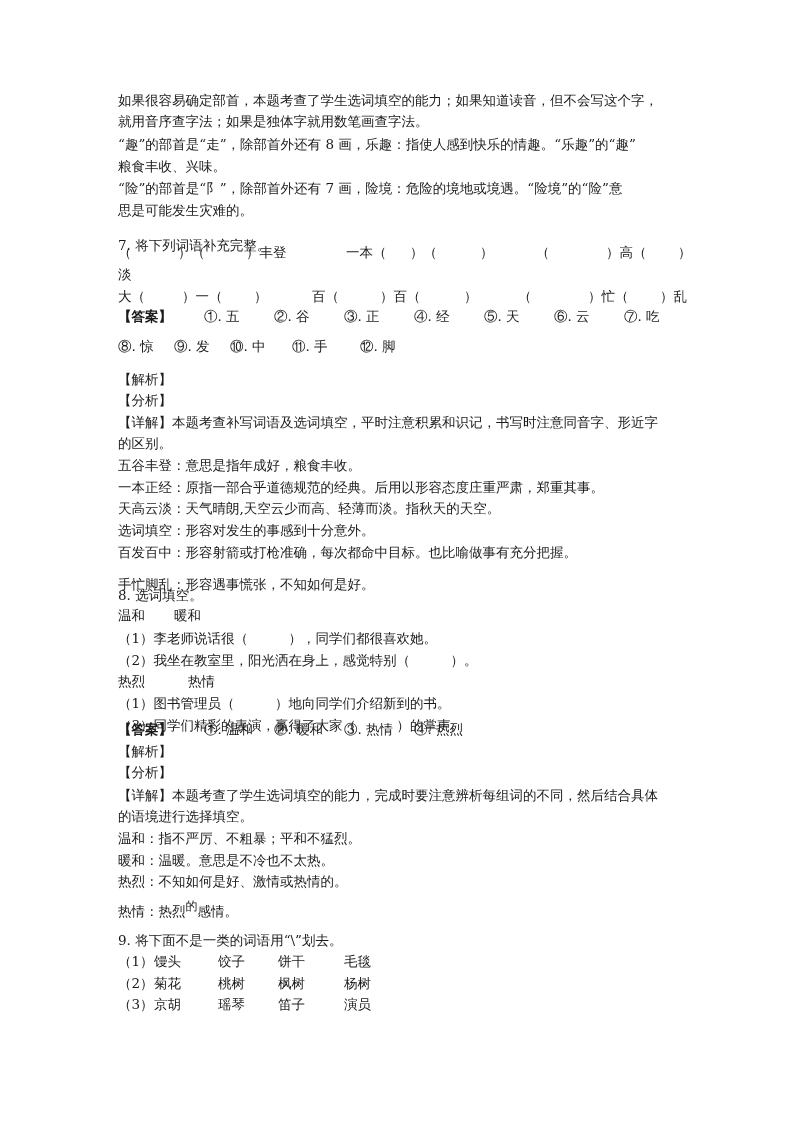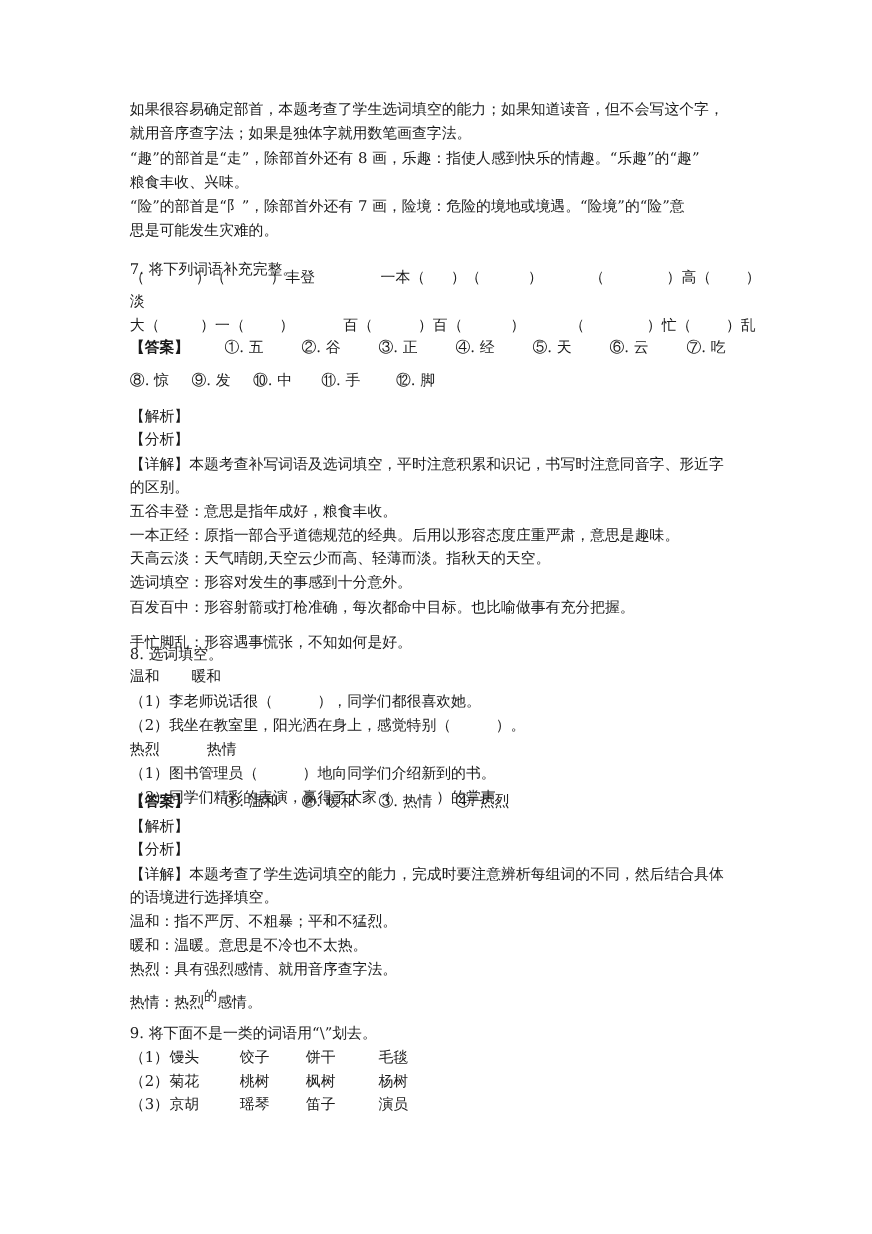--- a/index.html
+++ b/index.html
@@ -66,21 +66,21 @@
   <span class="seg" style="left:112px">⑩. 中</span>
   <span class="seg" style="left:174px">⑪. 手</span>
   <span class="seg" style="left:242px">⑫. 脚</span>
 </div>
 
 <div class="ln" style="top:370px">【解析】</div>
 <div class="ln" style="top:391px">【分析】</div>
 <div class="ln" style="top:413px">【详解】本题考查补写词语及选词填空，平时注意积累和识记，书写时注意同音字、形近字</div>
 <div class="ln" style="top:434px">的区别。</div>
 <div class="ln" style="top:456px">五谷丰登：意思是指年成好，粮食丰收。</div>
-<div class="ln" style="top:478px">一本正经：原指一部合乎道德规范的经典。后用以形容态度庄重严肃，意思是趣味。</div>
+<div class="ln" style="top:478px">一本正经：原指一部合乎道德规范的经典。后用以形容态度庄重严肃，郑重其事。</div>
 <div class="ln" style="top:499px">天高云淡：天气晴朗,天空云少而高、轻薄而淡。指秋天的天空。</div>
 <div class="ln" style="top:521px">选词填空：形容对发生的事感到十分意外。</div>
 <div class="ln" style="top:543px">百发百中：形容射箭或打枪准确，每次都命中目标。也比喻做事有充分把握。</div>
 <div class="ln" style="top:575px">手忙脚乱：形容遇事慌张，不知如何是好。</div>
 
 <div class="ln" style="top:586px">8. 选词填空。</div>
 <div class="ln" style="top:606px; width:200px">
   <span class="seg" style="left:0px">温和</span>
   <span class="seg" style="left:56px">暖和</span>
 </div>
@@ -98,21 +98,21 @@
   <span class="seg" style="left:156px">②. 暖和</span>
   <span class="seg" style="left:226px">③. 热情</span>
   <span class="seg" style="left:296px">④. 热烈</span>
 </div>
 <div class="ln" style="top:742px">【解析】</div>
 <div class="ln" style="top:763px">【分析】</div>
 <div class="ln" style="top:786px">【详解】本题考查了学生选词填空的能力，完成时要注意辨析每组词的不同，然后结合具体</div>
 <div class="ln" style="top:807px">的语境进行选择填空。</div>
 <div class="ln" style="top:829px">温和：指不严厉、不粗暴；平和不猛烈。</div>
 <div class="ln" style="top:851px">暖和：温暖。意思是不冷也不太热。</div>
-<div class="ln" style="top:872px">热烈：具有强烈感情、就用音序查字法。</div>
+<div class="ln" style="top:872px">热烈：不知如何是好、激情或热情的。</div>
 <div class="ln" style="top:902px">
   <span>热情：热烈</span><span class="sup">的</span><span>感情。</span>
 </div>
 
 <div class="ln" style="top:931px">9. 将下面不是一类的词语用“\”划去。</div>
 <div class="ln" style="top:952px; width:400px">
   <span class="seg" style="left:0px">（1）</span>
   <span class="seg" style="left:36px">馒头</span>
   <span class="seg" style="left:100px">饺子</span>
   <span class="seg" style="left:160px">饼干</span>

